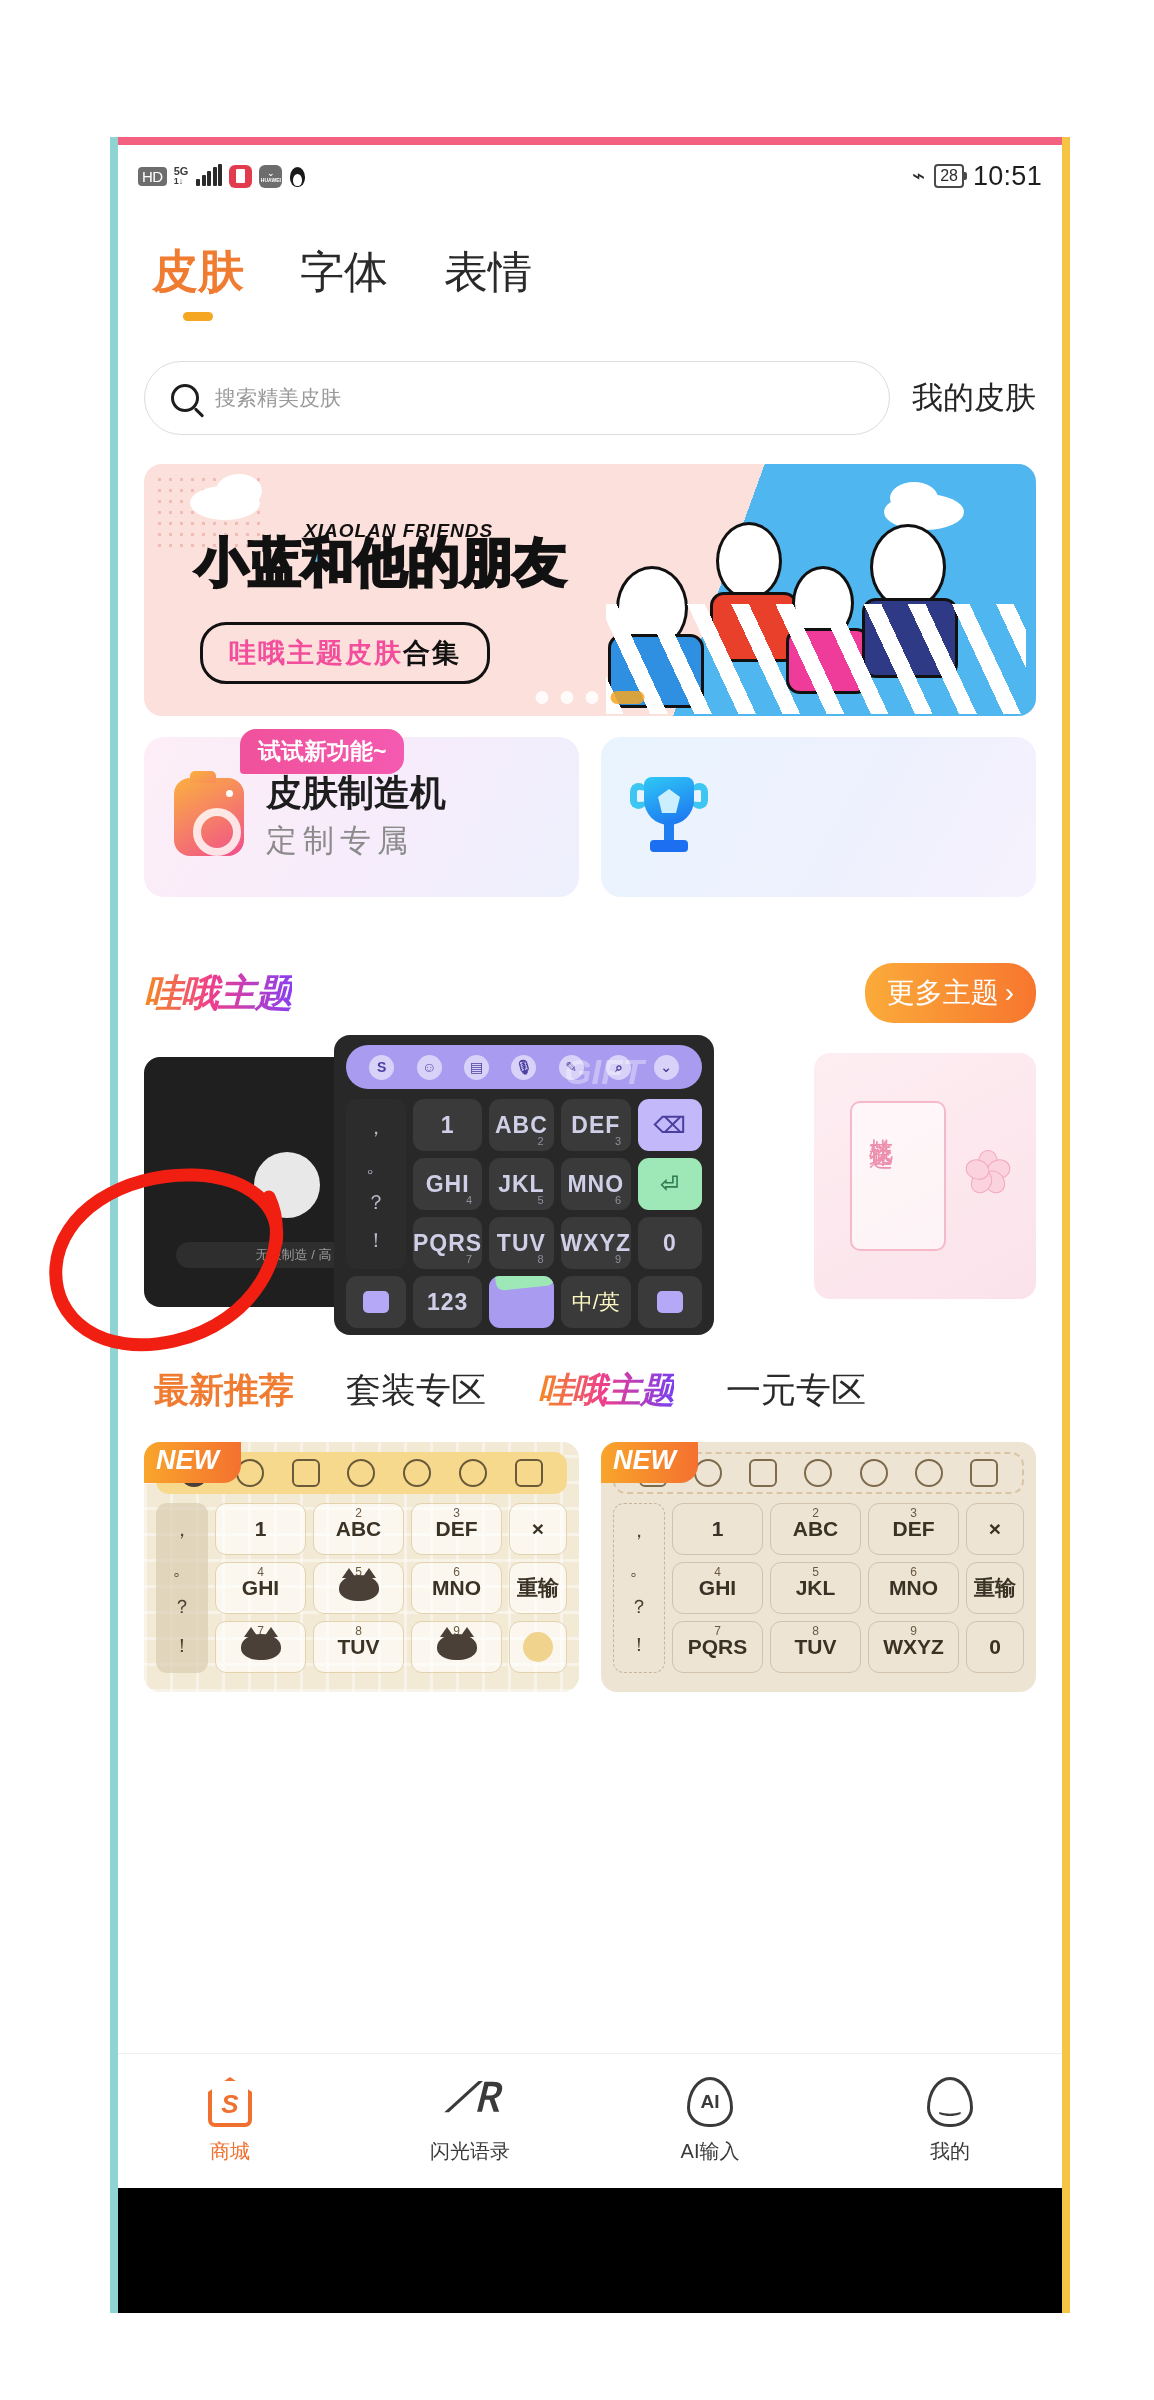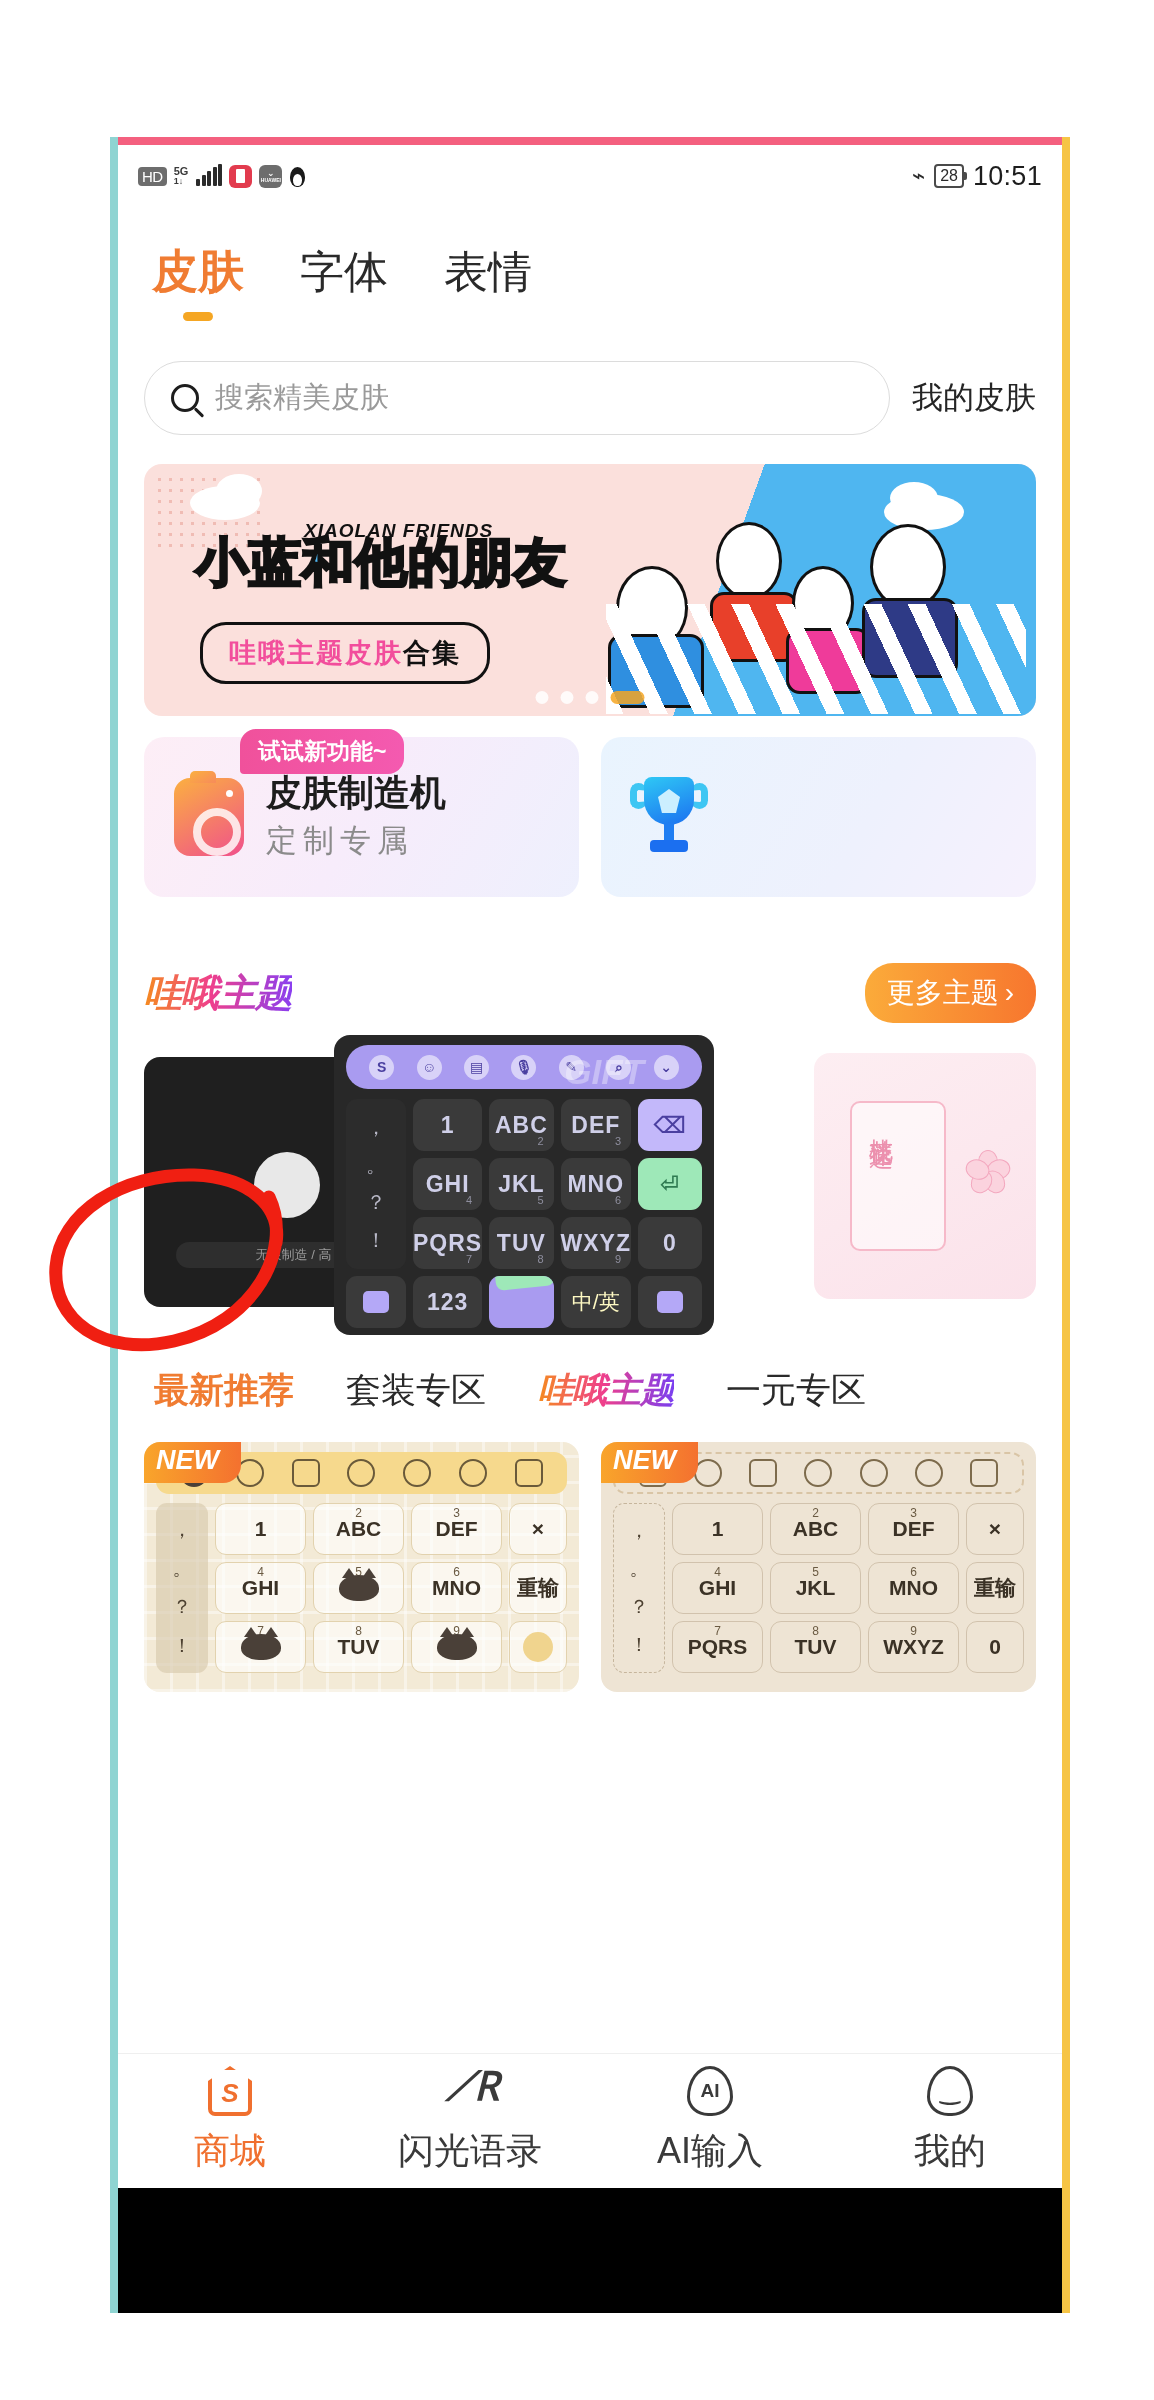--- a/index.html
+++ b/index.html
@@ -58,21 +58,21 @@
   .toptab.active:after{ content:""; position:absolute; left:50%; transform:translateX(-50%); bottom:-18px; width:30px; height:9px; border-radius:5px; background:#f5a623;}
 
   
   .searchrow { position:absolute; left:0; top:215px; width:960px; height:92px; display:flex; align-items:center; padding:0 34px; gap:22px;}
   .searchbox{
     flex:1; height:74px; border:1.5px solid #dcdcdc; border-radius:37px;
     display:flex; align-items:center; padding-left:26px; gap:16px; background:#fff;
   }
   .mag{ width:28px;height:28px;border:3px solid #1d1d1d;border-radius:50%;position:relative;flex:none;}
   .mag:after{content:"";position:absolute;right:-9px;bottom:-5px;width:12px;height:3px;background:#1d1d1d;transform:rotate(45deg);border-radius:2px;}
-  .searchph{ font-size:29px; color:#9a9a9a;}
+  .searchph{ font-size:21px; color:#9a9a9a;}
   .myskin{ font-size:31px; color:#252525; white-space:nowrap;}
 
   
   .banner {
     position:absolute; left:34px; top:327px; width:892px; height:252px;
     border-radius:18px; overflow:hidden;
     background:#fbe0dc;
   }
   .bn-diag{ position:absolute; right:0; top:0; width:450px; height:252px;
     background:linear-gradient(110deg, transparent 0%, transparent 33%, #4fb6f0 33%, #4fb6f0 100%);}
@@ -195,21 +195,21 @@
   .sk1 .sk-punct{ background:rgba(214,199,168,.6);}
   .sk2 .sk-punct{ border:1.5px dashed rgba(150,125,90,.45);}
   .catdeco{ position:absolute; width:40px;height:26px;border-radius:50% 50% 45% 45%; background:#4a4038; z-index:4;}
   .catdeco:before,.catdeco:after{content:"";position:absolute;top:-7px;width:0;height:0;border-left:7px solid transparent;border-right:7px solid transparent;border-bottom:10px solid #4a4038;}
   .catdeco:before{left:3px;} .catdeco:after{right:3px;}
 
   
   .bottomnav{ position:absolute; left:0; bottom:125px; width:960px; height:135px; background:#fff; display:flex;
     border-top:1px solid #efefef;}
   .navitem{ flex:1; display:flex; flex-direction:column; align-items:center; justify-content:center; gap:11px;}
-  .navlbl{ font-size:36px; color:#3a3a3a;}
+  .navlbl{ font-size:20px; color:#3a3a3a;}
   .navitem.active .navlbl{ color:#f0702f;}
   .n-house{ width:44px;height:50px; position:relative;}
   .n-house:before{content:"";position:absolute;inset:0;border:4px solid #f0702f;border-radius:6px 6px 7px 7px;
      clip-path:polygon(50% 0,100% 30%,100% 100%,0 100%,0 30%);}
   .n-house span{position:absolute;left:0;right:0;top:12px;text-align:center;font-size:26px;font-weight:bold;color:#f0702f;font-style:italic;}
   .n-quill{ width:48px;height:50px; position:relative; font-size:40px; color:#3a3a3a; line-height:1; font-style:italic; font-weight:bold;}
   .n-shield{ width:46px;height:50px;border:3.5px solid #3a3a3a; border-radius:50% 50% 46% 46%/62% 62% 38% 38%;
      display:flex;align-items:center;justify-content:center; font-size:19px; color:#3a3a3a; font-weight:bold;}
   .n-shield.smile{ font-size:24px;}
 

